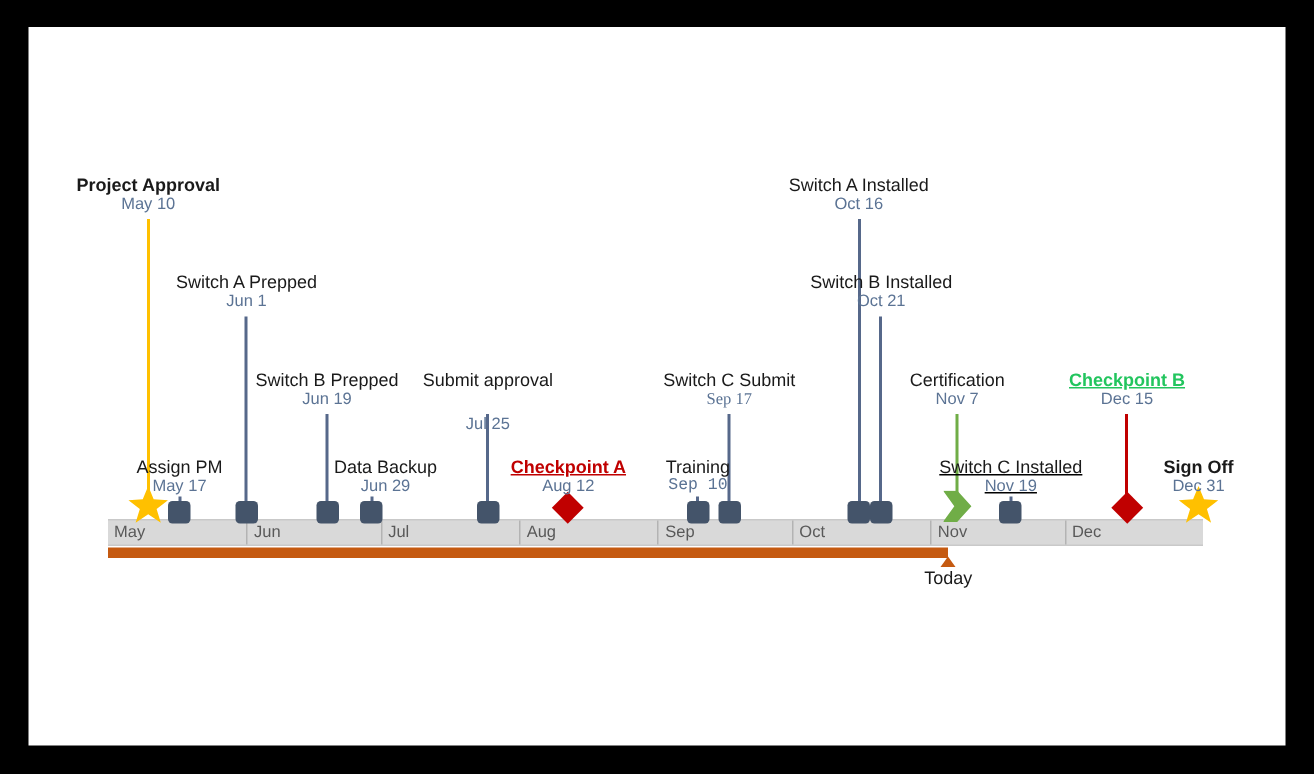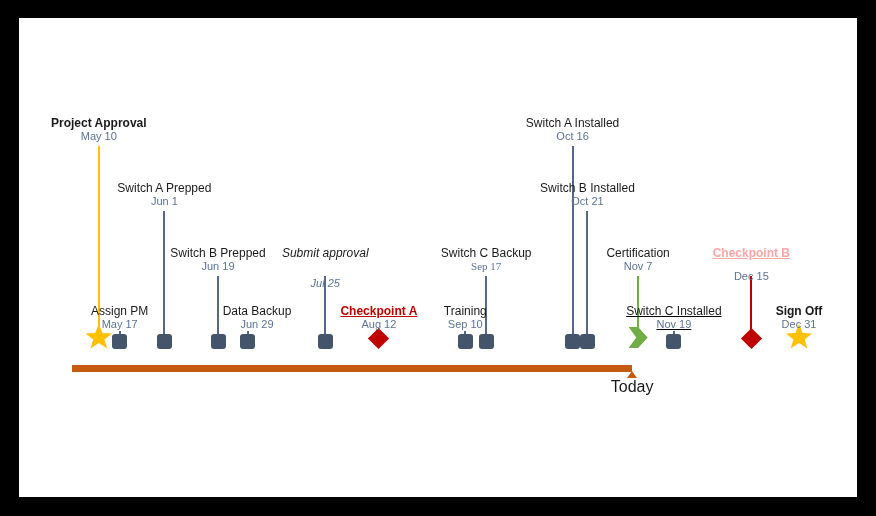--- a/index.html
+++ b/index.html
@@ -27,21 +27,21 @@
 
   
   .progress{position:absolute;height:7px;background:#c55a11;z-index:2;}
   .today-tri{
     position:absolute;width:0;height:0;z-index:2;
     border-left:5px solid transparent;border-right:5px solid transparent;
     border-bottom:7px solid #c55a11;
   }
   .today-label{
     position:absolute;transform:translateX(-50%);
-    font-size:16px;color:#1a1a1a;white-space:nowrap;z-index:2;
+    font-size:12px;color:#1a1a1a;white-space:nowrap;z-index:2;
   }
 
   
   .ms-line{position:absolute;width:2px;z-index:3;}
   .mk{position:absolute;z-index:4;}
   .mk-square{width:15px;height:15px;border-radius:3px;}
   .mk-diamond{width:15px;height:15px;transform:rotate(45deg);}
   .mk-star{
     width:28px;height:27px;
     clip-path:polygon(50% 0%,63% 33%,97% 35%,70% 57%,80% 91%,50% 70%,20% 91%,30% 57%,3% 35%,37% 33%);
@@ -59,20 +59,30 @@
   .ms-label .date{font-size:11px;line-height:13px;}
   .ms-label.strong .title{font-weight:bold;}
   .ms-label.checkpoint .title{font-weight:bold;text-decoration:underline;}
 </style>
 </head>
 <body>
 
 <div class="stage">
   <div class="canvas"></div>
 
+  <div class="band" id="band" style="left: 72px; top: 346px; width: 730px; background: rgb(217, 217, 217);">
+      <div class="month-cell first" style="left: 0px; width: 92.3673px; color: rgb(89, 89, 89);">May</div>
+      <div class="month-cell" style="left: 92.3673px; width: 89.3878px; color: rgb(89, 89, 89);">Jun</div>
+      <div class="month-cell" style="left: 181.755px; width: 92.3673px; color: rgb(89, 89, 89);">Jul</div>
+      <div class="month-cell" style="left: 274.122px; width: 92.3673px; color: rgb(89, 89, 89);">Aug</div>
+      <div class="month-cell" style="left: 366.49px; width: 89.3878px; color: rgb(89, 89, 89);">Sep</div>
+      <div class="month-cell" style="left: 455.878px; width: 92.3673px; color: rgb(89, 89, 89);">Oct</div>
+      <div class="month-cell" style="left: 548.245px; width: 89.3878px; color: rgb(89, 89, 89);">Nov</div>
+      <div class="month-cell" style="left: 637.633px; width: 92.3673px; color: rgb(89, 89, 89);">Dec</div>
+    </div>
   <div class="progress" id="progress" style="left: 72px; top: 365px; width: 560.163px; background: rgb(197, 90, 17);"></div>
   <div class="today-tri" id="today-tri" style="left: 627.163px; top: 371px; border-bottom-color: rgb(197, 90, 17);"></div>
   <div class="today-label" id="today-label" style="left: 632.163px; top: 378px; color: rgb(26, 26, 26);">Today</div>
 
   <div id="milestones">
       <div class="ms-line" style="left: 97.8163px; top: 146px; height: 193px; background: rgb(255, 192, 0);"></div>
       <div class="mk mk-star" style="background: rgb(255, 192, 0); left: 84.8163px; top: 324px;"></div>
       <div class="ms-label strong" style="left: 98.8163px; top: 116px;">
         <div class="title">Project Approval</div>
         <div class="date" style="color: rgb(91, 115, 148);">May 10</div>
@@ -96,39 +106,39 @@
         <div class="date" style="color: rgb(91, 115, 148);">Jun 19</div>
       </div>
       <div class="ms-line" style="left: 246.796px; top: 331px; height: 8px; background: rgb(86, 104, 138);"></div>
       <div class="mk mk-square" style="background: rgb(68, 84, 106); left: 240.296px; top: 334px;"></div>
       <div class="ms-label " style="left: 257px; top: 304px;">
         <div class="title">Data Backup</div>
         <div class="date" style="color: rgb(91, 115, 148);">Jun 29</div>
       </div>
       <div class="ms-line" style="left: 324.265px; top: 276px; height: 63px; background: rgb(86, 104, 138);"></div>
       <div class="mk mk-square" style="background: rgb(68, 84, 106); left: 317.765px; top: 334px;"></div>
-      <div class="ms-label " style="left: 325.265px; top: 246px; font-style: italic;">
+      <div class="ms-label " style="left: 325.265px; top: 246px;">
         <div class="title">Submit approval</div>
         <div class="date" style="color: rgb(91, 115, 148); margin-top: 17px;">Jul 25</div>
       </div>
       <div class="mk mk-diamond" style="background: rgb(192, 0, 0); left: 371.398px; top: 330.5px;"></div>
       <div class="ms-label checkpoint" style="left: 378.898px; top: 304px;">
         <div class="title" style="color: rgb(192, 0, 0);">Checkpoint A</div>
         <div class="date" style="color: rgb(91, 115, 148);">Aug 12</div>
       </div>
       <div class="ms-line" style="left: 464.306px; top: 331px; height: 8px; background: rgb(86, 104, 138);"></div>
       <div class="mk mk-square" style="background: rgb(68, 84, 106); left: 457.806px; top: 334px;"></div>
       <div class="ms-label " style="left: 465.306px; top: 304px;">
         <div class="title">Training</div>
-        <div class="date" style="color: rgb(91, 115, 148);">Sep 10</div>
+        <div class="date" style="color: rgb(91, 115, 148); font-family: Liberation Mono, monospace;">Sep 10</div>
       </div>
       <div class="ms-line" style="left: 485.163px; top: 276px; height: 63px; background: rgb(86, 104, 138);"></div>
       <div class="mk mk-square" style="background: rgb(68, 84, 106); left: 478.663px; top: 334px;"></div>
       <div class="ms-label " style="left: 486.163px; top: 246px;">
-        <div class="title">Switch C Backup</div>
+        <div class="title">Switch C Submit</div>
         <div class="date" style="color: rgb(91, 115, 148); font-family: Liberation Serif, serif;">Sep 17</div>
       </div>
       <div class="ms-line" style="left: 571.571px; top: 146px; height: 193px; background: rgb(86, 104, 138);"></div>
       <div class="mk mk-square" style="background: rgb(68, 84, 106); left: 565.071px; top: 334px;"></div>
       <div class="ms-label " style="left: 572.571px; top: 116px;">
         <div class="title">Switch A Installed</div>
         <div class="date" style="color: rgb(91, 115, 148);">Oct 16</div>
       </div>
       <div class="ms-line" style="left: 586.469px; top: 211px; height: 128px; background: rgb(86, 104, 138);"></div>
       <div class="mk mk-square" style="background: rgb(68, 84, 106); left: 579.969px; top: 334px;"></div>
@@ -144,22 +154,22 @@
       </div>
       <div class="ms-line" style="left: 672.878px; top: 331px; height: 8px; background: rgb(86, 104, 138);"></div>
       <div class="mk mk-square" style="background: rgb(68, 84, 106); left: 666.378px; top: 334px;"></div>
       <div class="ms-label " style="left: 673.878px; top: 304px; text-decoration: underline;">
         <div class="title">Switch C Installed</div>
         <div class="date" style="color: rgb(91, 115, 148);">Nov 19</div>
       </div>
       <div class="ms-line" style="left: 750.347px; top: 276px; height: 63px; background: rgb(192, 0, 0);"></div>
       <div class="mk mk-diamond" style="background: rgb(192, 0, 0); left: 743.847px; top: 330.5px;"></div>
       <div class="ms-label checkpoint" style="left: 751.347px; top: 246px;">
-        <div class="title" style="color: #fca5a5;">Checkpoint B</div>
-        <div class="date" style="color: rgb(91, 115, 148); margin-top: 10px;">Dec 15</div>
+        <div class="title" style="color: #22c55e;">Checkpoint B</div>
+        <div class="date" style="color: rgb(91, 115, 148);">Dec 15</div>
       </div>
       <div class="mk mk-star" style="background: rgb(255, 192, 0); left: 785.02px; top: 324px;"></div>
       <div class="ms-label strong" style="left: 799.02px; top: 304px;">
         <div class="title">Sign Off</div>
         <div class="date" style="color: rgb(91, 115, 148);">Dec 31</div>
       </div>
     </div>
 </div>
 
 </body></html>

